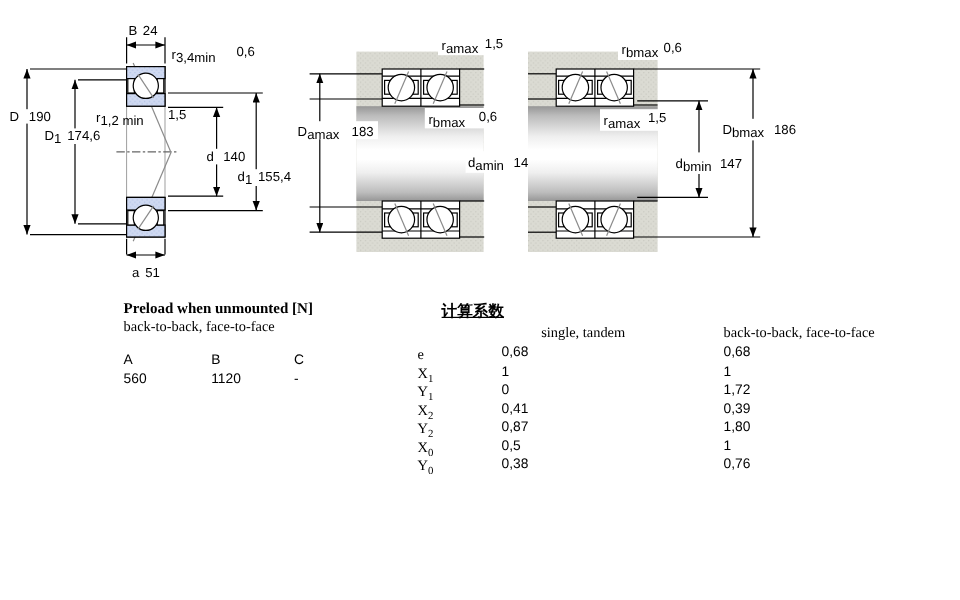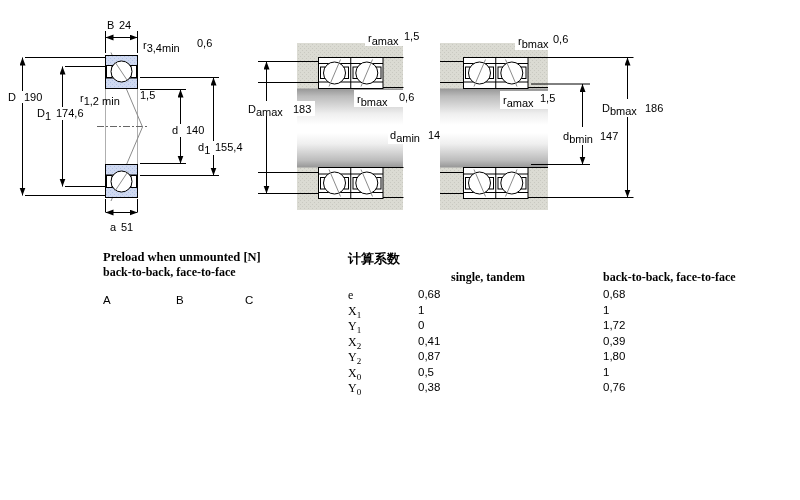--- a/index.html
+++ b/index.html
@@ -2,21 +2,21 @@
 <html><head>
 <meta charset="utf-8">
 <style>
   html,body{margin:0;padding:0;background:#fff;}
   .canvas{position:relative;width:800px;height:500px;background:#fff;overflow:hidden;
           font-family:"Liberation Sans",sans-serif;color:#000;}
   svg text{font-family:"Liberation Sans",sans-serif;font-size:11px;fill:#000;}
   svg .thin{stroke:#000;stroke-width:1;}
   svg .gray{stroke:#8b8b8b;stroke-width:1;}
   svg .lt{stroke:#9a9a9a;stroke-width:0.8;}
-  .abs{position:absolute;white-space:nowrap;font-weight:bold;}
+  .abs{position:absolute;white-space:nowrap;}
   .serif{font-family:"Liberation Serif",serif;font-size:12px;}
   .bold{font-weight:bold;}
   .sans{font-family:"Liberation Sans",sans-serif;font-size:11.5px;}
   sub{font-size:9px;line-height:0;}
   .ftable{position:absolute;left:348px;top:288px;width:420px;}
   .frow{display:flex;height:15.5px;align-items:flex-start;}
   .fcell-label{width:70px;font-family:"Liberation Serif",serif;font-size:12px;}
   .fcell-v1{width:185px;}
   .fcell-v2{width:160px;}
   .ptable{position:absolute;left:103px;top:294px;}
@@ -296,24 +296,29 @@
   
   <div class="abs serif bold" style="left:103px;top:250px;font-size:12.5px;">Preload when unmounted [N]</div>
   <div class="abs serif" style="left:103px;top:265px;">back-to-back, face-to-face</div>
 
   <div class="ptable">
     <div class="prow sans">
       <span class="pc1">A</span>
       <span class="pc2">B</span>
       <span class="pc3">C</span>
     </div>
+    <div class="prow sans" style="margin-top:4px;">
+      <span class="pc1">560</span>
+      <span class="pc2">1120</span>
+      <span class="pc3">-</span>
+    </div>
   </div>
 
   
-  <div class="abs serif bold" style="left:348px;top:250px;font-size:13px;">计算系数</div>
+  <div class="abs serif bold" style="left:368px;top:250px;font-size:13px;text-decoration:underline;">计算系数</div>
   <div class="abs serif" style="left:418px;top:270px;margin-left:33px;">single, tandem</div>
   <div class="abs serif" style="left:603px;top:270px;">back-to-back, face-to-face</div>
 
   <div class="ftable">
     <div class="frow">
       <span class="fcell-label"><span>e</span><sub></sub></span>
       <span class="fcell-v1 sans">0,68</span>
       <span class="fcell-v2 sans">0,68</span>
     </div>
     <div class="frow">

